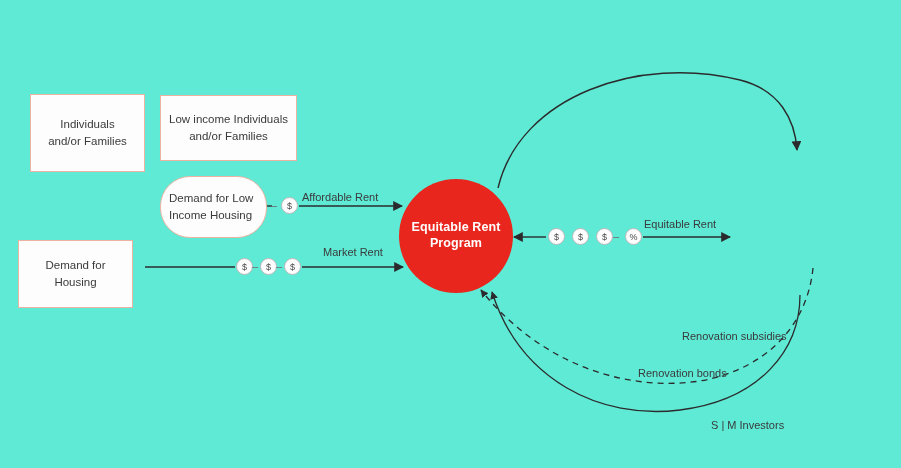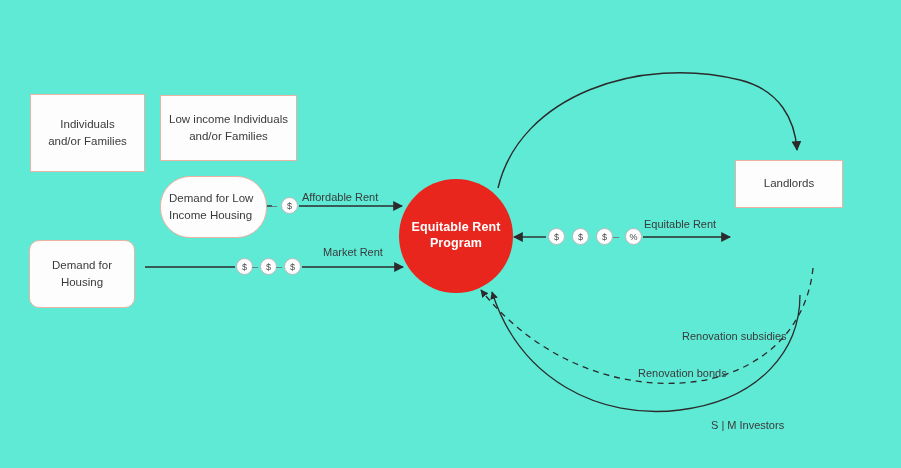--- a/index.html
+++ b/index.html
@@ -117,24 +117,23 @@
 
   <div class="node-box" style="left: 30px; top: 94px; width: 115px; height: 78px; white-space: pre-line;">Individuals
 and/or Families</div>
 
   <div class="node-box" style="left: 160px; top: 95px; width: 137px; height: 66px; white-space: pre-line;">Low income Individuals
 and/or Families</div>
 
   <div class="node-box align-left" style="left: 160px; top: 176px; width: 107px; height: 62px; white-space: pre-line;">Demand for Low
 Income Housing</div>
 
-  <div class="node-box" style="left: 29px; top: 240px; width: 106px; height: 68px; white-space: pre-line; border-radius: 10px;">Demand for
+  <div class="node-box" style="left: 18px; top: 240px; width: 115px; height: 68px; white-space: pre-line;">Demand for
 Housing</div>
 
-  <div class="node-box" style="left:735px; top:160px; width:108px; height:48px;">Landlords</div>
 
 
   <div class="hub" style="left: 399px; top: 179px; width: 114px; height: 114px; white-space: pre-line;">Equitable Rent
 Program</div>
 
   <div class="edge-label" style="left:302px; top:190px;">Affordable Rent</div>
 
   <div class="edge-label" style="left:323px; top:245px;">Market Rent</div>
 
   <div class="edge-label" style="left:644px; top:217px;">Equitable Rent</div>

